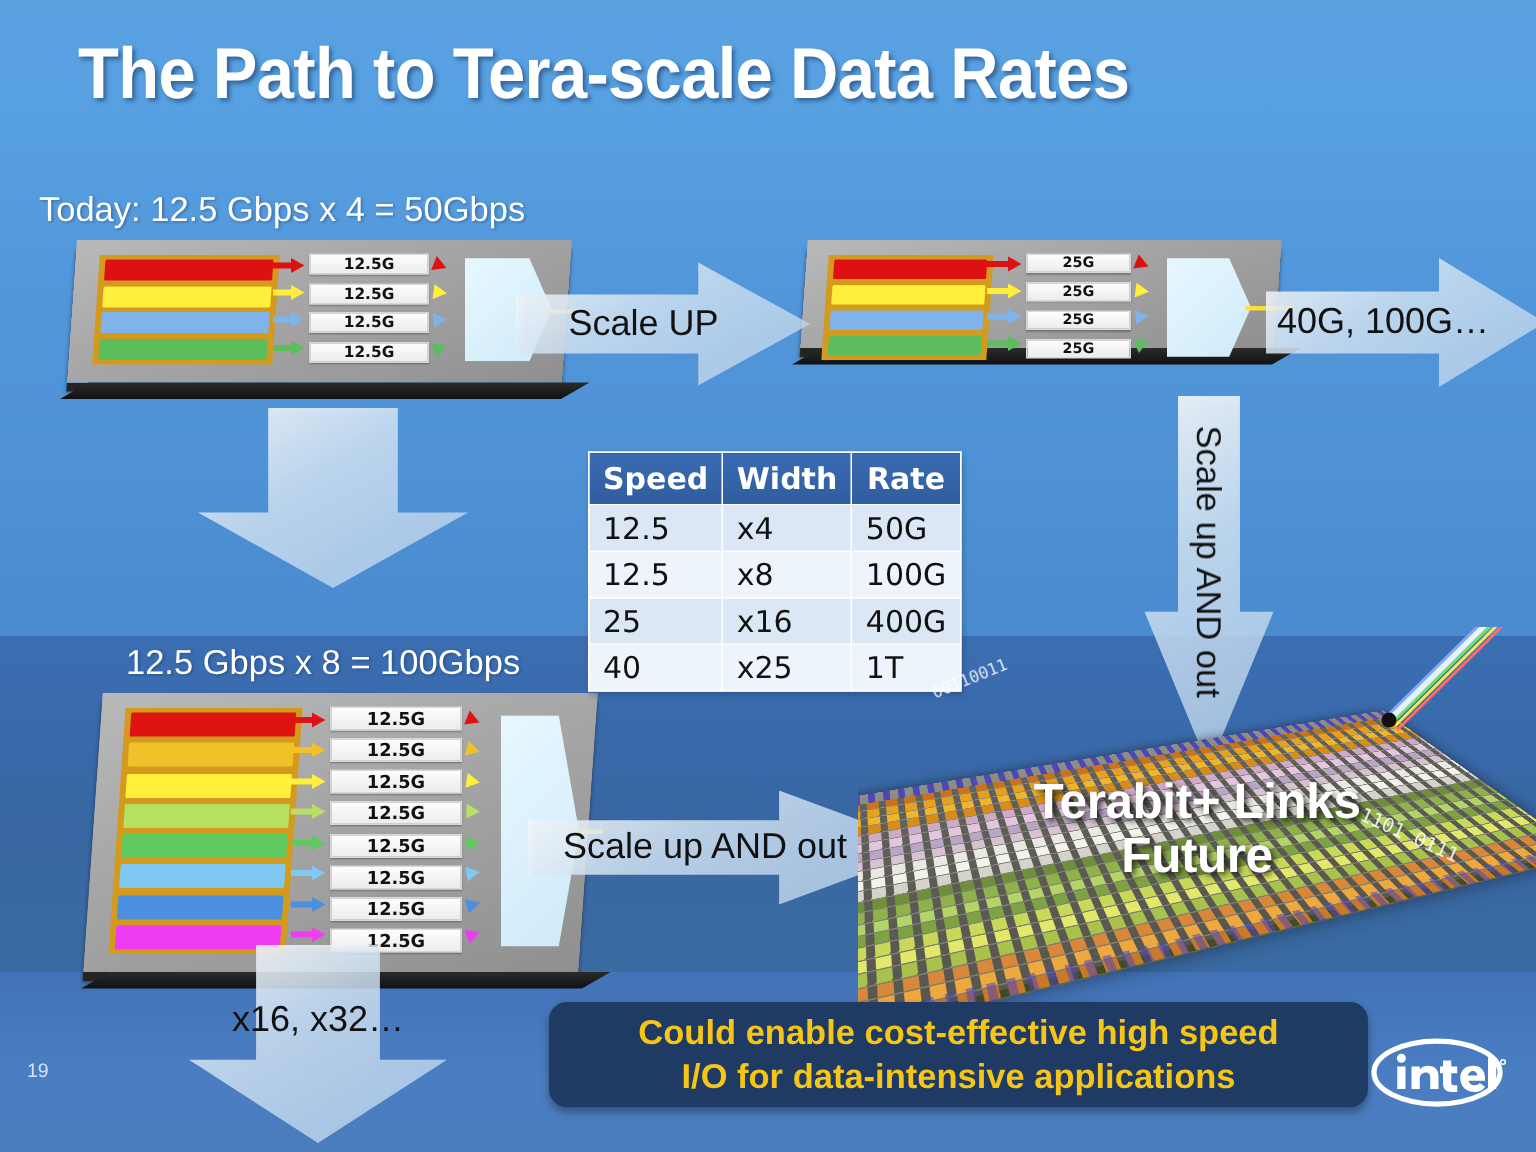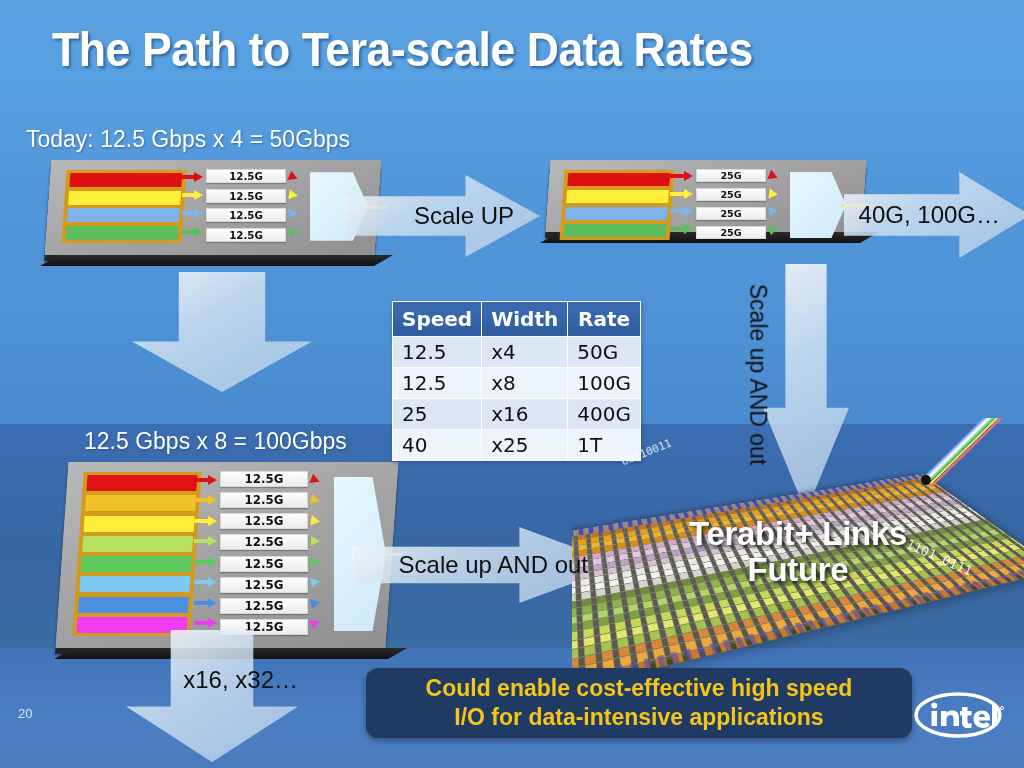--- a/index.html
+++ b/index.html
@@ -79,21 +79,21 @@
     clip-path:polygon(0 0,74% 0,100% 50%,74% 100%,0 100%);
     box-shadow:0 2px 4px rgba(0,0,0,.25);
   }
   .outline-yellow{position:absolute;height:3px;background:linear-gradient(90deg,#ffe24a,#f5d000);}
 
   
   .farrow{position:absolute;width:0;height:0;border-style:solid;border-width:5px 0 5px 9px;border-color:transparent transparent transparent #d00;}
   .fline{position:absolute;height:4px;}
 
   
-  .bigarrow{position:absolute;display:flex;align-items:center;justify-content:flex-end;}
+  .bigarrow{position:absolute;display:flex;align-items:center;justify-content:center;}
   .bigarrow .shape{
     position:absolute;left:0;top:0;width:100%;height:100%;
     background:linear-gradient(150deg, rgba(255,255,255,.88) 0%, rgba(218,235,250,.80) 40%, rgba(196,222,246,.72) 100%);
     filter:drop-shadow(1px 2px 2px rgba(30,60,100,.35));
   }
   .arrow-right .shape{clip-path:polygon(0 26%,62% 26%,62% 0,100% 50%,62% 100%,62% 74%,0 74%);}
   .arrow-down .shape{clip-path:polygon(26% 0,74% 0,74% 58%,100% 58%,50% 100%,0 58%,26% 58%);}
   .bigarrow .lbl{
     position:relative;z-index:2;color:#111;font-size:24px;white-space:nowrap;
   }
@@ -200,21 +200,21 @@
       <div class="fline" style="background: rgb(127, 179, 234); left: 134px; width: 14px; top: 51.435px;"></div>
       <div style="position: absolute; left: 241px; top: 48.435px; width: 0px; height: 0px; border-style: solid; border-width: 5px 0px 5px 9px; border-color: transparent transparent transparent rgb(127, 179, 234); transform: rotate(-7.33333deg);"></div>
       <div class="farrow" style="border-color: transparent transparent transparent rgb(92, 189, 92); left: 146px; top: 66.685px;"></div>
       <div class="fline" style="background: rgb(92, 189, 92); left: 134px; width: 14px; top: 69.685px;"></div>
       <div style="position: absolute; left: 241px; top: 66.685px; width: 0px; height: 0px; border-style: solid; border-width: 5px 0px 5px 9px; border-color: transparent transparent transparent rgb(92, 189, 92); transform: rotate(-22deg);"></div>
       <div class="hex" style="left: 262px; top: 12.19px; width: 58px; height: 68.62px;"></div>
       <div class="outline-yellow" style="left: 316px; top: 45.5px; width: 24px;"></div>
     </div>
 
 
-  <div class="board" id="board-up" style="left:548px;top:160px;width:316px;height:72px;">
+  <div class="board" id="board-up" style="left:536px;top:160px;width:316px;height:72px;">
     <div class="slab"></div>
     <div class="edge"></div>
   <div class="lanebox" style="left: 14px; top: 10px; width: 110px; height: 70px; background: rgb(211, 154, 30); transform: skewX(-4deg);">
         <div class="lane" style="height: 12.95px; background: rgb(221, 17, 17);"></div>
         <div class="lane" style="height: 12.95px; background: rgb(255, 239, 58);"></div>
         <div class="lane" style="height: 12.95px; background: rgb(127, 179, 234);"></div>
         <div class="lane" style="height: 12.95px; background: rgb(92, 189, 92);"></div>
       </div>
       <div class="tagcol" style="left: 148px; top: 9px; width: 70px; height: 70px;">
         <div class="tag" style="height: 12.95px; line-height: 12.95px; font-size: 9.583px;">25G</div>
@@ -397,21 +397,21 @@
       <div>Terabit+ Links</div>
       <div>Future</div>
     </div>
   </div>
 
   <div id="callout">
     <div>Could enable cost-effective high speed</div>
     <div>I/O for data-intensive applications</div>
   </div>
 
-  <div id="slideno">20</div>
+  <div id="slideno">19</div>
 
   <svg id="intel" viewBox="0 0 200 116">
     <g fill="#ffffff">
       <ellipse cx="100" cy="58" rx="84" ry="42" fill="none" stroke="#ffffff" stroke-width="7"></ellipse>
       <rect x="47" y="50" width="11" height="30"></rect>
       <circle cx="52.5" cy="39" r="6"></circle>
       <path d="M66 50h11v4c3-4 7-5 11-5 9 0 14 5 14 14v17h-11V65c0-5-2-7-6-7s-8 3-8 8v14H66z"></path>
       <path d="M108 42h11v8h8v9h-8v12c0 3 1 4 4 4h4v9h-7c-8 0-12-4-12-11V59h-4v-9h4z"></path>
       <path d="M131 65c0-10 7-16 17-16s16 6 16 16v4h-22c1 4 4 6 8 6 3 0 5-1 7-3l7 5c-3 5-8 7-14 7-11 0-19-7-19-19zm10-3h13c-1-4-3-6-6-6s-6 2-7 6z"></path>
       <rect x="168" y="38" width="11" height="42"></rect>

